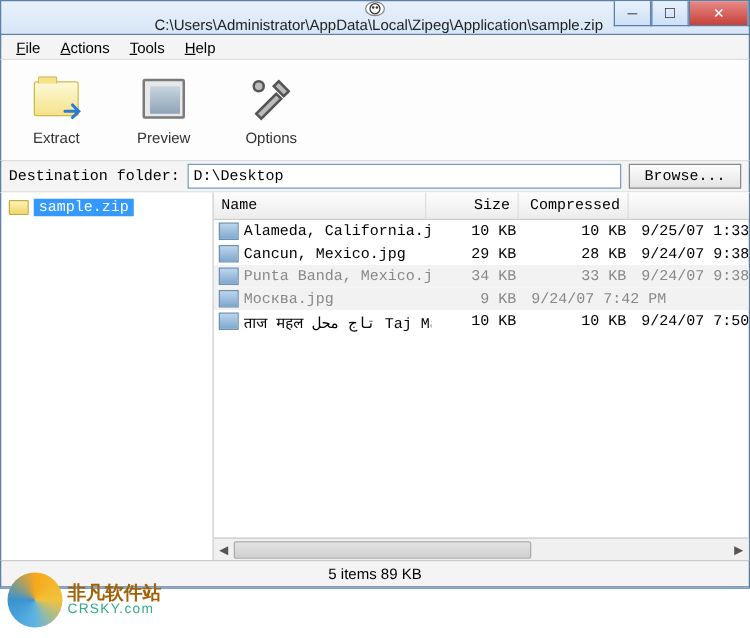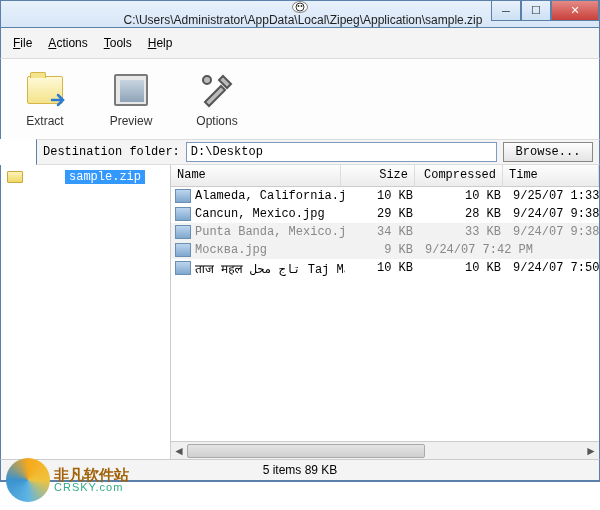--- a/index.html
+++ b/index.html
@@ -5,42 +5,42 @@
 * { box-sizing: border-box; margin: 0; padding: 0; }
 body { font-family: "Segoe UI", Tahoma, sans-serif; font-size: 12px; background: #fff; width: 600px; height: 510px; overflow: hidden; position: relative; }
 .titlebar { height: 28px; background: linear-gradient(#e8f1fb, #d7e6f7); border: 1px solid #5a7fa8; display: flex; align-items: center; padding-left: 6px; position: relative; flex-direction: column; }
 .titlebar .appicon { width: 16px; height: 16px; border-radius: 50%; background: #fff; border: 1px solid #888; margin-right: 6px; display: flex; align-items: center; justify-content: center; }
 .titlebar .appicon svg { width: 10px; height: 10px; }
 .titlebar .title { color: #222; font-size: 12px; }
 .winbtns { position: absolute; right: 0; top: 0; display: flex; height: 20px; }
 .winbtns div { width: 30px; height: 20px; border: 1px solid #5a7fa8; border-top: none; display: flex; align-items: center; justify-content: center; font-family: Arial; font-size: 11px; }
 .winbtns .min, .winbtns .max { background: linear-gradient(#e8f1fb,#cde0f4); color: #333; }
 .winbtns .close { background: linear-gradient(#e58a86,#c8403a); color: #fff; width: 48px; border-top-right-radius: 0; }
-.menubar { height: 31px; background: #f4f4f4; border-left: 1px solid #5a7fa8; border-right: 1px solid #5a7fa8; display: flex; align-items: center; padding: 0 4px; border-bottom: 1px solid #ddd; }
+.menubar { height: 20px; background: #f4f4f4; border-left: 1px solid #5a7fa8; border-right: 1px solid #5a7fa8; display: flex; align-items: center; padding: 0 4px; border-bottom: 1px solid #ddd; }
 .menubar span { padding: 2px 8px; cursor: default; }
 .menubar span u { text-decoration: underline; }
 .toolbar { height: 80px; background: #fdfdfd; border-left: 1px solid #5a7fa8; border-right: 1px solid #5a7fa8; display: flex; align-items: center; padding: 6px 14px; gap: 26px; }
 .tbtn { display: flex; flex-direction: column; align-items: center; gap: 4px; cursor: default; width: 60px; }
 .tbtn .ticon { width: 40px; height: 40px; display: flex; align-items: center; justify-content: center; }
 .tbtn .tlabel { font-size: 12px; color: #333; }
 .folder-icon { width: 36px; height: 28px; background: linear-gradient(#fef9d8,#f4e38a); border: 1px solid #d4b548; border-radius: 2px; position: relative; }
 .folder-icon::before { content:''; position:absolute; top:-5px; left:2px; width:14px; height:5px; background:#f4e38a; border:1px solid #d4b548; border-bottom:none; border-radius:2px 2px 0 0;}
 .prevbox { width:34px; height:32px; border:2px solid #7a7a7a; background:#e8e8e8; position:relative; border-radius:2px;}
 .prevbox::after{content:'';position:absolute;left:4px;top:4px;width:24px;height:22px;background:linear-gradient(#c8d4e0,#8fa4b8);}
 .tools { position:relative; width:36px; height:36px; }
 .tools svg { width:36px; height:36px; }
-.destrow { height: 26px; background: #f4f4f4; border-left:1px solid #5a7fa8; border-right:1px solid #5a7fa8; display:flex; align-items:center; padding:0 6px; gap:6px; border-top:1px solid #ddd; border-bottom:1px solid #ddd;margin-left:36px;}
+.destrow { height: 26px; background: #f4f4f4; border-left:1px solid #5a7fa8; border-right:1px solid #5a7fa8; display:flex; align-items:center; padding:0 6px; gap:6px; border-top:1px solid #ddd; border-bottom:1px solid #ddd;}
 .destrow label { font-family: "Courier New", monospace; font-size:12px; }
 .destrow input { flex:1; font-family:"Courier New",monospace; font-size:12px; padding:2px 4px; border:1px solid #7a9ac0; background:#fff; height:20px;}
 .destrow button { font-family:"Courier New",monospace; font-size:12px; padding:1px 10px; border:1px solid #888; background:linear-gradient(#fdfdfd,#e4e4e4); height:20px; min-width:90px; text-align:center;}
 .mainarea { display:flex; height: 294px; border-left:1px solid #5a7fa8; border-right:1px solid #5a7fa8; background:#fff;}
 .treepane { width:170px; border-right:1px solid #ccc; padding:4px;}
 .treenode { display:flex; align-items:center; gap:4px; padding:1px 2px; }
 .treenode .zipicon { width:16px; height:12px; background:linear-gradient(#fef3b8,#f0d866); border:1px solid #caa93e; border-radius:1px;}
-.treenode .nodelabel { background:#3399ff; color:#fff; padding:0 4px; font-family:"Courier New",monospace; font-size:12px;margin-left:38px;}
+.treenode .nodelabel { background:#3399ff; color:#fff; padding:0 4px; font-family:"Courier New",monospace; font-size:12px;}
 .listpane { flex:1; display:flex; flex-direction:column; overflow:hidden;}
 .colhead { display:flex; height:22px; background:linear-gradient(#fdfdfd,#ececec); border-bottom:1px solid #ccc; font-family:"Courier New",monospace; font-size:12px;}
 .colhead div { padding:3px 6px; border-right:1px solid #ddd; }
 .c-name{width:170px;} .c-size{width:74px; text-align:right;} .c-comp{width:88px; text-align:right;} .c-time{flex:1;}
 .rows { flex:1; overflow:hidden; font-family:"Courier New",monospace; font-size:12px;}
 .row { display:flex; height:18px; align-items:center; }
 .row.sel { background:#f2f2f2; color:#888; }
 .row .ricon { width:16px; height:14px; margin:0 4px; background:linear-gradient(#bcd5ee,#7fa8ce); border:1px solid #6b8fb0; flex-shrink:0;}
 .row .r-name{width:150px; white-space:nowrap; overflow:hidden;} .row .r-size{width:74px; text-align:right; padding-right:6px;} .row .r-comp{width:88px; text-align:right; padding-right:6px;} .row .r-time{flex:1; padding-left:6px; white-space:nowrap; overflow:hidden;}
 .hscroll { height:18px; background:#f0f0f0; border-top:1px solid #ccc; display:flex; align-items:center;}
@@ -125,21 +125,20 @@
     <div class="treenode">
       <div class="zipicon"></div>
       <span class="nodelabel">sample.zip</span>
     </div>
   </div>
   <div class="listpane">
     <div class="colhead">
       <div class="c-name">Name</div>
       <div class="c-size">Size</div>
       <div class="c-comp">Compressed</div>
-      <div class="c-time">Time</div>
     </div>
     <div class="rows" id="rows">
           <div class="row">
             <div class="ricon"></div>
             <div class="r-name">Alameda, California.jpg</div>
             <div class="r-size">10 KB</div>
             <div class="r-comp">10 KB</div>
             <div class="r-time">9/25/07 1:33 AM</div>
           </div>
           <div class="row">

